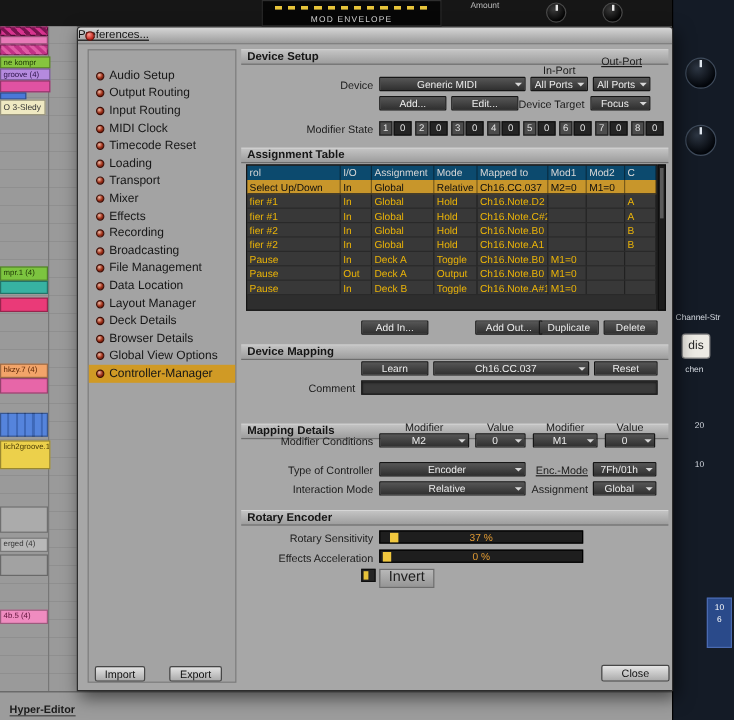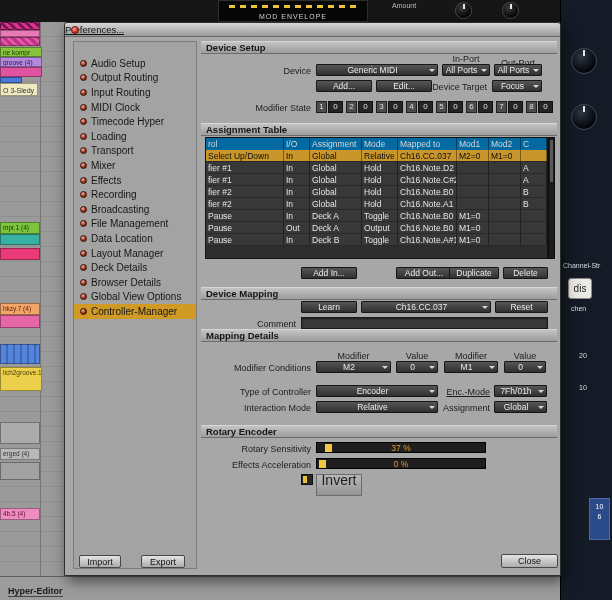--- a/index.html
+++ b/index.html
@@ -56,36 +56,36 @@
   .dd { padding-right:9px; }
   .dda { position:absolute; right:2px; top:4px; width:0; height:0; border-left:3px solid transparent; border-right:3px solid transparent; border-top:3px solid #d8d8d8; }
   .field { position:absolute; height:12px; background:#3a3a3a; border:1px solid #1a1a1a; box-shadow:inset 0 1px 2px rgba(0,0,0,.6); }
 
   .modstate { position:absolute; left:115px; top:60px; display:flex; gap:3px; }
   .mpair { display:flex; gap:1px; }
   .mnum { width:11px; height:12px; background:#4c4c4c; border:1px solid #1f1f1f; color:#e0e0e0; font-size:8px; line-height:10px; text-align:center; }
   .mval { width:15px; height:12px; background:#242424; border:1px solid #111; color:#e0e0e0; font-size:8px; line-height:10px; text-align:center; }
 
   .atable { position:absolute; left:4px; top:96px; width:343px; height:122px; background:#2e2e2e; border:1px solid #141414; overflow:hidden; }
-  .thead { display:flex; height:12px; background:#0369a1; }
-  .trow { display:flex; height:12px; background:#383838; border-bottom:1px solid #292929; color:#e5e5e5; }
+  .thead { display:flex; height:12px; background:#0c4a6e; }
+  .trow { display:flex; height:12px; background:#383838; border-bottom:1px solid #292929; color:#eab308; }
   .trow.selected { background:#c8962b; color:#0e0e0e; }
   .tcell { flex:none; overflow:hidden; white-space:nowrap; padding:0 2px; font-size:8.5px; line-height:12px; border-right:1px solid rgba(0,0,0,.4); }
   .thead .tcell { color:#d6d6d6; }
   .c0{width:78px}.c1{width:26px}.c2{width:52px}.c3{width:36px}.c4{width:59px}.c5{width:32px}.c6{width:32px}.c7{flex:1}
   .vscroll { position:absolute; left:347px; top:96px; width:7px; height:122px; background:#1c1c1c; border:1px solid #0d0d0d; }
   .vthumb { position:absolute; left:1px; top:2px; width:3px; height:42px; background:#5a5a5a; }
 
   .slider { position:absolute; width:170px; height:11px; background:#1e1e1e; border:1px solid #000; }
   .handle { position:absolute; top:1px; width:7px; height:8px; background:#f0c73e; }
   .sval { position:absolute; left:0; right:0; text-align:center; font-size:8.5px; line-height:11px; color:#e29b33; }
 
   .chk { position:absolute; width:12px; height:11px; background:#262626; border:1px solid #0f0f0f; }
   .chk span { position:absolute; left:1px; top:1px; width:4px; height:7px; background:#e8c23a; }
-  .chip { position:absolute; height:22px; background:linear-gradient(#b8b8b8,#959595); border:1px solid #6d6d6d; font-size:14px; line-height:10px; text-align:center; color:#1e1e1e; }
+  .chip { position:absolute; height:16px; background:linear-gradient(#b8b8b8,#959595); border:1px solid #6d6d6d; font-size:12px; line-height:10px; text-align:center; color:#1e1e1e; }
 
   .lbtn { position:absolute; height:13px; background:linear-gradient(#e4e4e4,#ababab); border:1px solid #474747; border-radius:2px; font-size:9px; line-height:12px; text-align:center; color:#101010; }
 </style>
 </head>
 <body>
 
 <div class="bg-top">
   <span class="knob-label" style="left:248px">Rate</span>
   <span class="knob-label" style="left:392px">Amount</span>
   <div class="env-panel">
@@ -160,21 +160,21 @@
         <span>Input Routing</span>
       </div>
 
       <div class="side-item">
         <span class="side-icon"></span>
         <span>MIDI Clock</span>
       </div>
 
       <div class="side-item">
         <span class="side-icon"></span>
-        <span>Timecode Hyper</span>
+        <span>Timecode Reset</span>
       </div>
 
       <div class="side-item">
         <span class="side-icon"></span>
         <span>Loading</span>
       </div>
 
       <div class="side-item">
         <span class="side-icon"></span>
         <span>Transport</span>
@@ -233,21 +233,21 @@
       <div class="side-item selected">
         <span class="side-icon"></span>
         <span>Controller-Manager</span>
       </div>
     </div>
 
   <div class="main">
 
     <div class="sec-h" style="top:0">Device Setup</div>
     <span class="lbl ctr" style="left:241px; top:12px; width:48px;">In-Port</span>
-    <span class="lbl ctr" style="left:293px; top:16px; width:48px;text-decoration:underline;">Out-Port</span>
+    <span class="lbl ctr" style="left:293px; top:4px; width:48px;text-decoration:underline;">Out-Port</span>
     <span class="lbl" style="left:40px; top:24px; width:70px;">Device</span>
     <div class="dbtn dd" style="left:115px; top:23px; width:122px;"><span>Generic MIDI</span><span class="dda"></span></div>
     <div class="dbtn dd" style="left:241px; top:23px; width:48px;"><span>All Ports</span><span class="dda"></span></div>
     <div class="dbtn dd" style="left:293px; top:23px; width:48px;"><span>All Ports</span><span class="dda"></span></div>
     <div class="dbtn" style="left:115px; top:39px; width:56px;">Add...</div>
     <div class="dbtn" style="left:175px; top:39px; width:56px;">Edit...</div>
     <span class="lbl" style="left:228px; top:40px; width:58px;">Device Target</span>
     <div class="dbtn dd" style="left:291px; top:39px; width:50px;"><span>Focus</span><span class="dda"></span></div>
     <span class="lbl" style="left:20px; top:61px; width:90px;">Modifier State</span>
     <div class="modstate">
@@ -405,21 +405,21 @@
     <div class="dbtn" style="left:248px; top:226px; width:50px;">Duplicate</div>
     <div class="dbtn" style="left:302px; top:226px; width:45px;">Delete</div>
 
     <div class="sec-h" style="top:246px">Device Mapping</div>
     <div class="dbtn" style="left:100px; top:260px; width:56px;">Learn</div>
     <div class="dbtn dd" style="left:160px; top:260px; width:130px;"><span>Ch16.CC.037</span><span class="dda"></span></div>
     <div class="dbtn" style="left:294px; top:260px; width:53px;">Reset</div>
     <span class="lbl" style="left:0; top:277px; width:95px;">Comment</span>
     <div class="field" style="left:100px; top:276px; width:247px;"></div>
 
-    <div class="sec-h" style="top:288px">Mapping Details</div>
+    <div class="sec-h" style="top:312px">Mapping Details</div>
     <span class="lbl ctr" style="left:115px; top:309px; width:75px;">Modifier</span>
     <span class="lbl ctr" style="left:195px; top:309px; width:42px;">Value</span>
     <span class="lbl ctr" style="left:243px; top:309px; width:54px;">Modifier</span>
     <span class="lbl ctr" style="left:303px; top:309px; width:42px;">Value</span>
     <span class="lbl" style="left:0; top:321px; width:110px;">Modifier Conditions</span>
     <div class="dbtn dd" style="left:115px; top:320px; width:75px;"><span>M2</span><span class="dda"></span></div>
     <div class="dbtn dd" style="left:195px; top:320px; width:42px;"><span>0</span><span class="dda"></span></div>
     <div class="dbtn dd" style="left:243px; top:320px; width:54px;"><span>M1</span><span class="dda"></span></div>
     <div class="dbtn dd" style="left:303px; top:320px; width:42px;"><span>0</span><span class="dda"></span></div>
     <span class="lbl" style="left:0; top:345px; width:110px;">Type of Controller</span>

